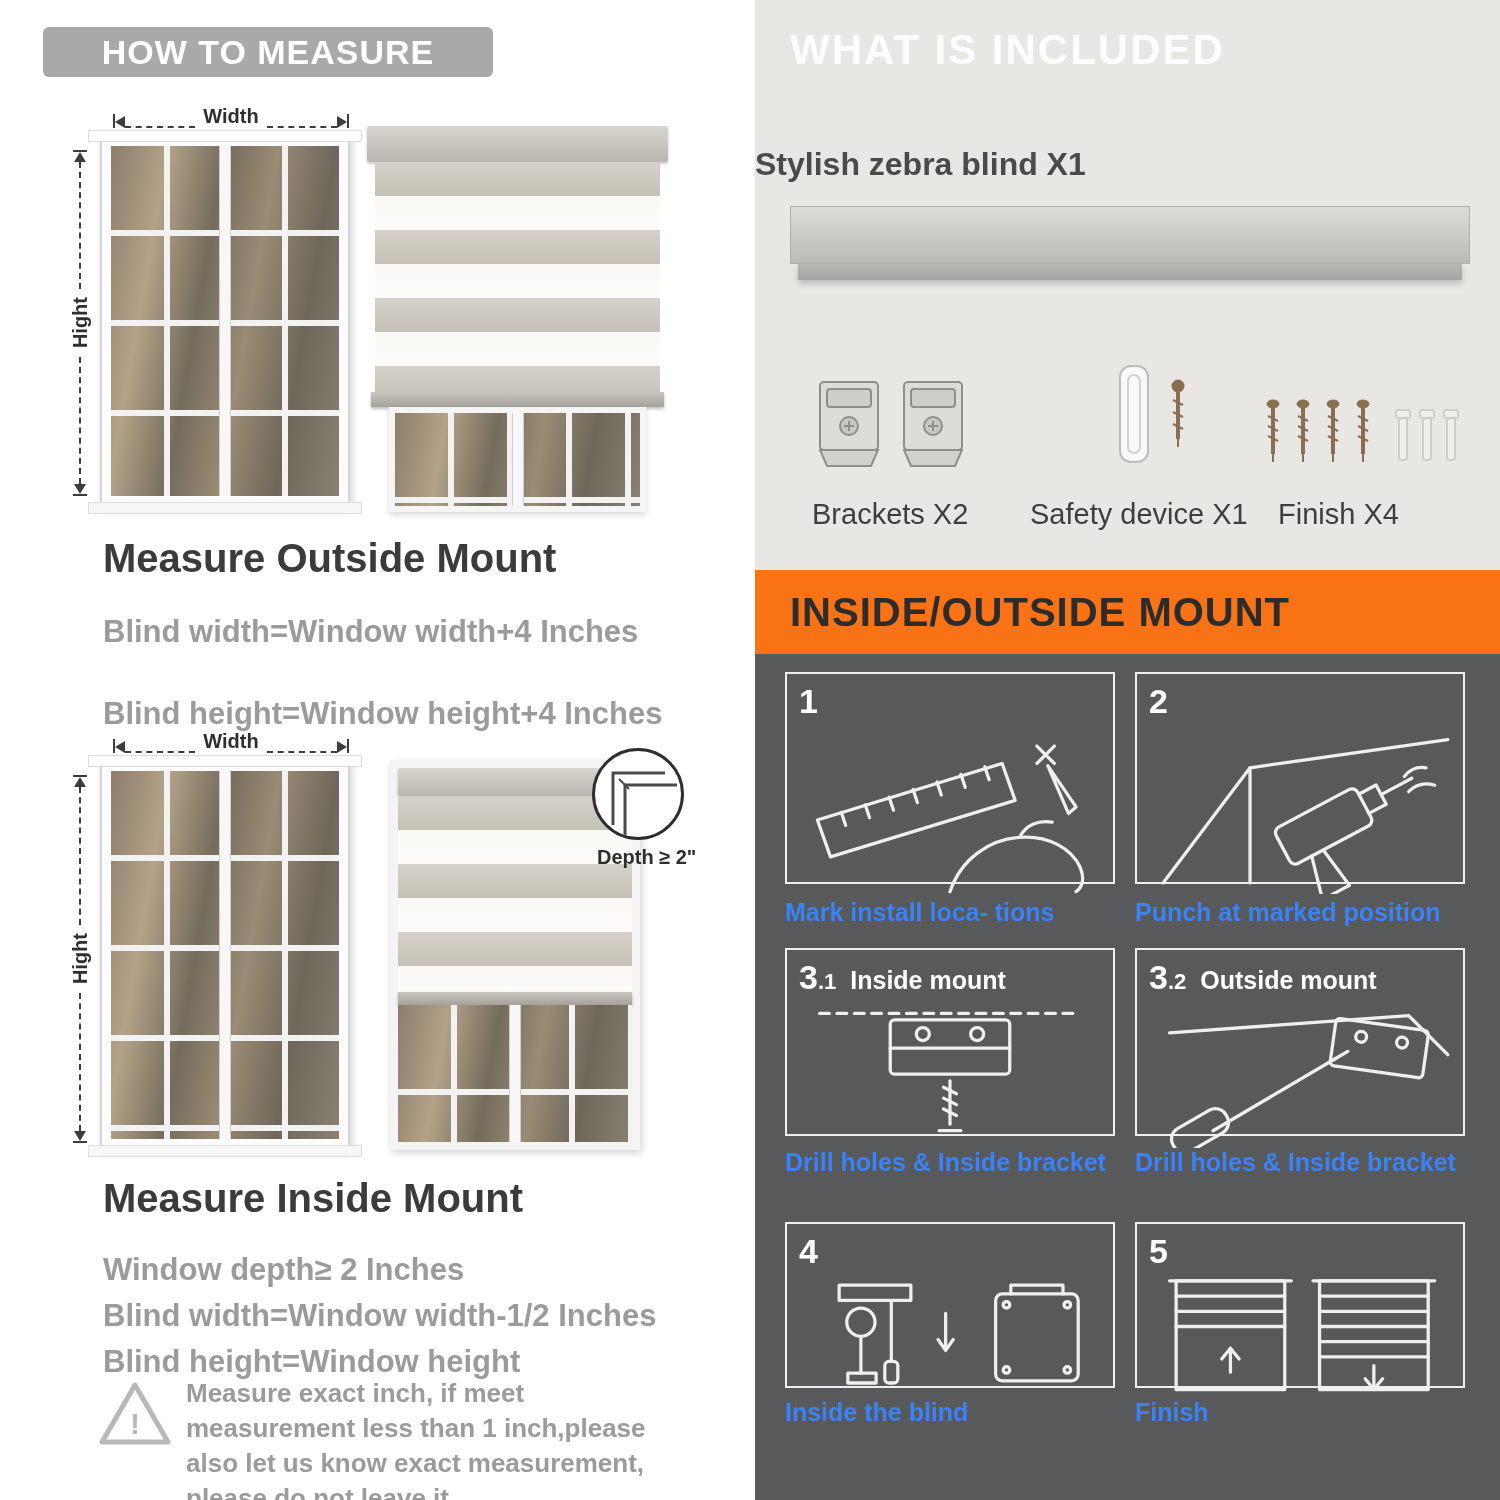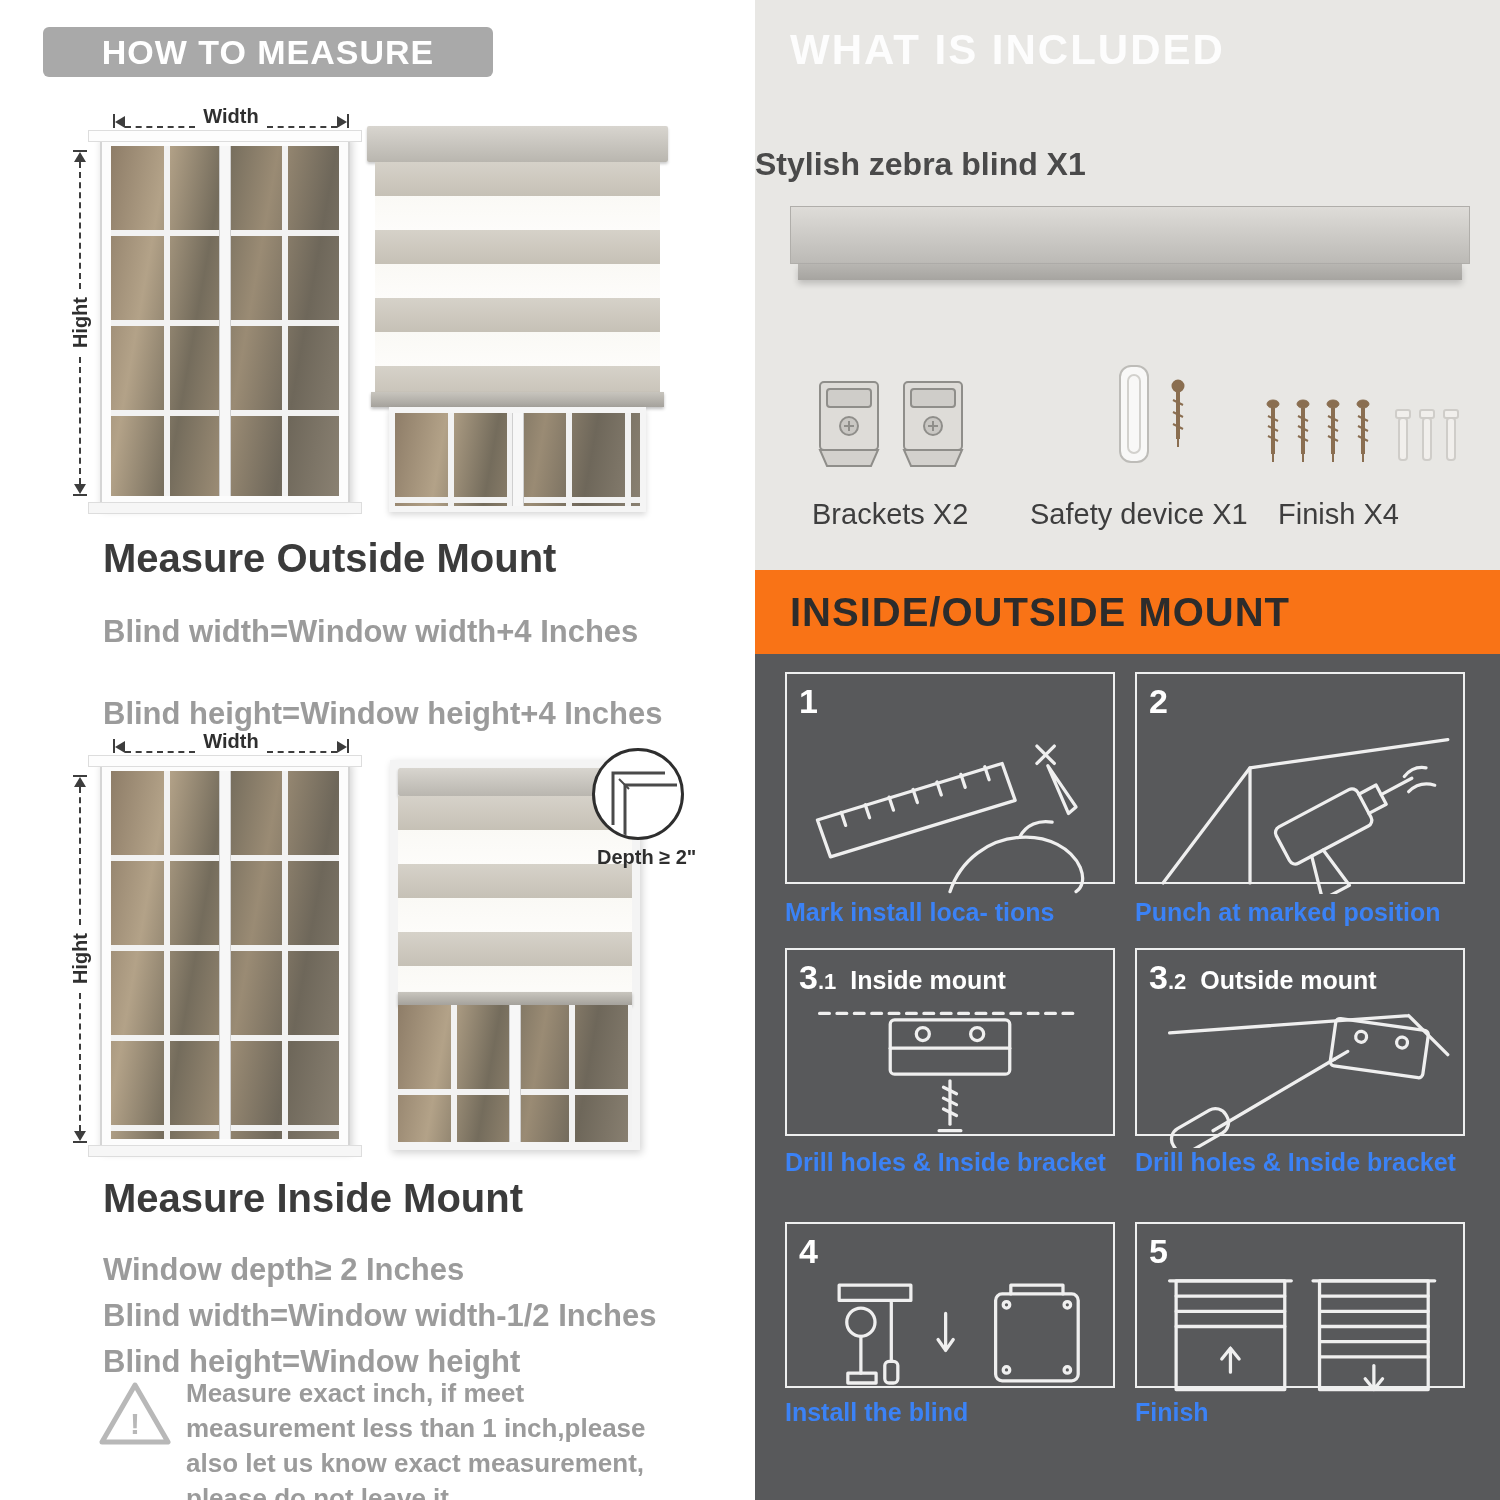--- a/index.html
+++ b/index.html
@@ -354,21 +354,21 @@
         <path d="M146 40 v34 M146 74 l-7 -10 M146 74 l7 -10"></path>
         <rect x="192" y="22" width="76" height="80" rx="6"></rect>
         <circle cx="202" cy="32" r="3"></circle>
           <circle cx="258" cy="32" r="3"></circle>
           <circle cx="202" cy="92" r="3"></circle>
           <circle cx="258" cy="92" r="3"></circle>
         <path d="M206 22 v-8 h48 v8"></path>
       </g>
     </svg>
   </div>
-  <div class="step-caption" style="left:785px;top:1398px;">Install the blind</div>
+  <div class="step-caption" style="left:785px;top:1398px;">Inside the blind</div>
 
   <div class="step-card" style="left:1135px;top:1222px;width:330px;height:166px;">
     <div class="step-num-row">
       <span class="step-num">5</span>
       <span class="step-sub"></span>
       <span class="step-title"></span>
     </div>
     <svg class="step-art" viewBox="0 0 300 120">
       <g class="lineart" stroke-width="2.5">
         <rect x="36" y="10" width="100" height="100"></rect>

